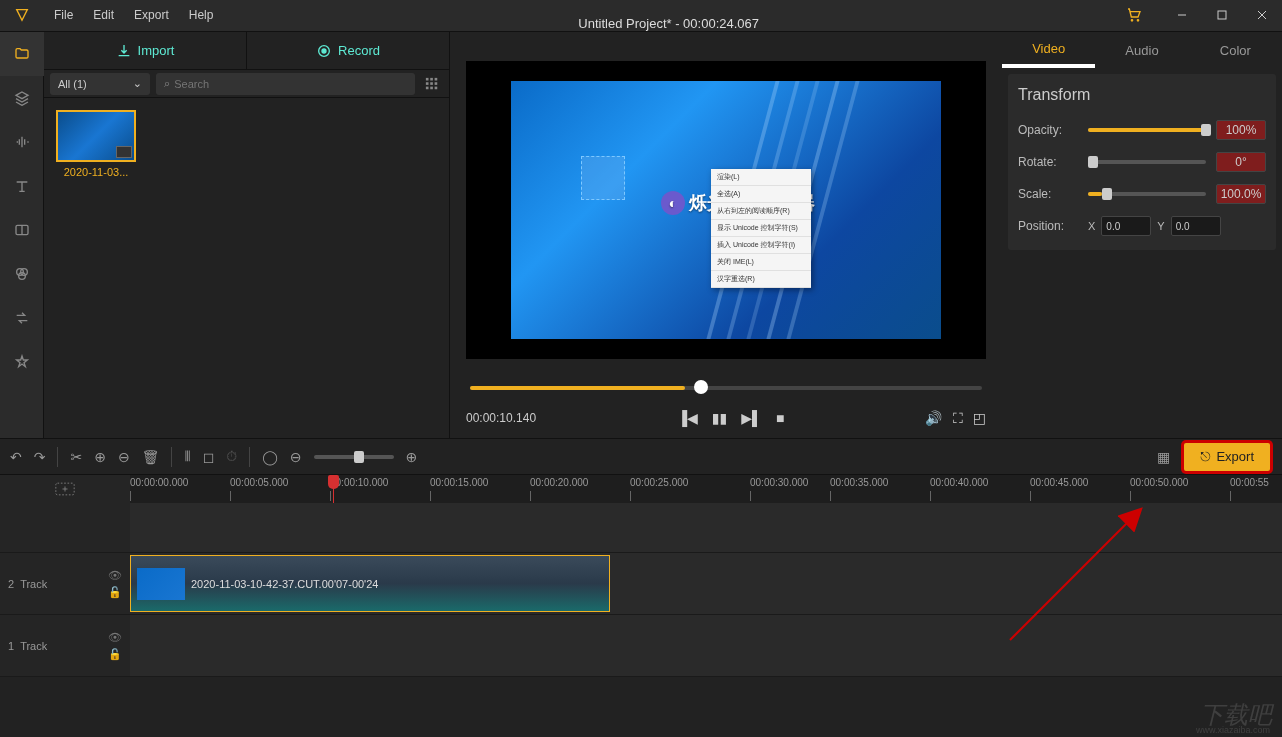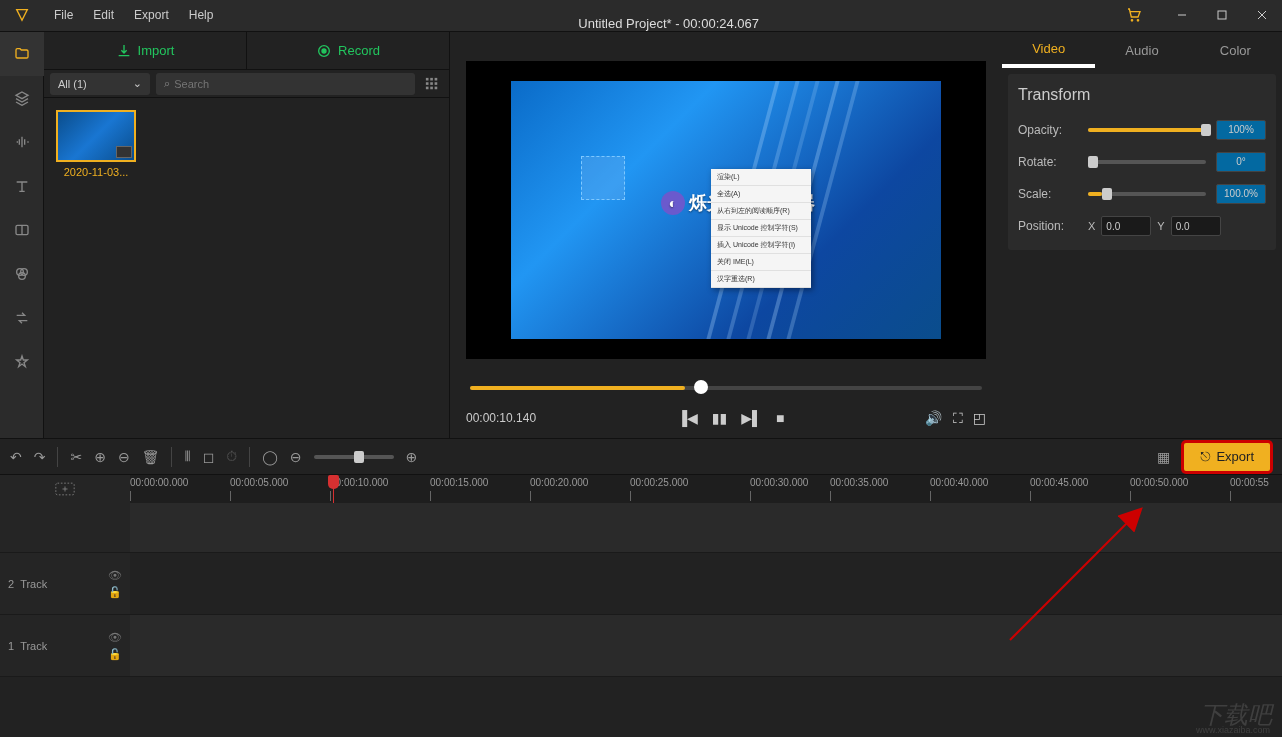--- a/index.html
+++ b/index.html
@@ -16,21 +16,21 @@
 .cart-icon { color: #f0b020; margin-right: 8px; }
 
 
 .sidebar { position: absolute; left: 0; top: 32px; width: 44px; height: 406px; background: #2b2b2b; border-right: 1px solid #111; display: flex; flex-direction: column; }
 .side-btn { width: 44px; height: 44px; display: flex; align-items: center; justify-content: center; cursor: pointer; color: #888; }
 .side-btn.active { color: #f0b020; background: #333; }
 
 
 .media-panel { position: absolute; left: 44px; top: 32px; width: 406px; height: 406px; background: #222; border-right: 1px solid #111; }
 .import-row { height: 38px; display: flex; border-bottom: 1px solid #111; }
-.import-btn, .record-btn { flex: 1; display: flex; align-items: center; justify-content: center; gap: 6px; font-size: 13px; color: #22c55e; cursor: pointer; }
+.import-btn, .record-btn { flex: 1; display: flex; align-items: center; justify-content: center; gap: 6px; font-size: 13px; color: #5eead4; cursor: pointer; }
 .import-btn { border-right: 1px solid #111; }
 .filter-row { height: 28px; display: flex; align-items: center; padding: 0 6px; gap: 6px; border-bottom: 1px solid #111; }
 .filter-drop { width: 100px; height: 22px; background: #333; border-radius: 3px; font-size: 11px; color: #ccc; display: flex; align-items: center; padding: 0 8px; justify-content: space-between; cursor: pointer; }
 .search-box { flex: 1; height: 22px; background: #333; border-radius: 3px; font-size: 11px; color: #888; display: flex; align-items: center; padding: 0 8px; gap: 4px; }
 .search-box input { background: none; border: none; color: #ccc; font-size: 11px; outline: none; flex: 1; }
 .grid-btn { width: 22px; height: 22px; display: flex; align-items: center; justify-content: center; color: #888; cursor: pointer; }
 .media-grid { padding: 12px; display: flex; gap: 10px; flex-wrap: wrap; }
 .media-item { width: 80px; cursor: pointer; }
 .media-thumb { width: 80px; height: 52px; border: 2px solid #f0b020; background: linear-gradient(135deg, #0a4d8c 0%, #1976d2 50%, #0a4d8c 100%); position: relative; }
 .media-thumb::after { content: ""; position: absolute; right: 2px; bottom: 2px; width: 14px; height: 10px; background: #333; border: 1px solid #666; }
@@ -67,21 +67,21 @@
 .tab { flex: 1; display: flex; align-items: center; justify-content: center; font-size: 13px; color: #999; cursor: pointer; }
 .tab.active { color: #f0b020; border-bottom: 4px solid #ffffff; }
 .props-body { padding: 8px 10px; background: #2b2b2b; margin: 6px; border-radius: 3px; }
 .props-header { font-size: 16px; color: #ccc; padding: 4px 0 10px 0; }
 .prop-row { display: flex; align-items: center; height: 32px; font-size: 12px; color: #bbb; }
 .prop-label { width: 70px; }
 .flip-btn { width: 28px; height: 22px; background: #444; border-radius: 3px; margin-right: 6px; display: flex; align-items: center; justify-content: center; cursor: pointer; font-size: 10px; }
 .slider { flex: 1; height: 4px; background: #555; border-radius: 2px; position: relative; margin-right: 10px; }
 .slider-fill { height: 4px; background: #f0b020; border-radius: 2px; }
 .slider-knob { position: absolute; top: -4px; width: 10px; height: 12px; background: #ccc; border-radius: 2px; }
-.val-box { width: 50px; height: 20px; background: #0369a1; border: 1px solid #444; border-radius: 2px; font-size: 10px; color: #ccc; text-align: center; line-height: 18px; }
+.val-box { width: 50px; height: 20px; background: #7f1d1d; border: 1px solid #444; border-radius: 2px; font-size: 12px; color: #ccc; text-align: center; line-height: 18px; }
 .pos-row { display: flex; gap: 6px; align-items: center; }
 .pos-input { width: 50px; height: 20px; background: #1a1a1a; border: 1px solid #444; border-radius: 2px; font-size: 10px; color: #ccc; padding: 0 4px; }
 .pos-lbl { font-size: 11px; color: #bbb; }
 
 
 .timeline-area { position: absolute; left: 0; top: 438px; right: 0; bottom: 0; background: #222; border-top: 1px solid #111; }
 .tl-toolbar { height: 36px; display: flex; align-items: center; padding: 0 10px; gap: 12px; border-bottom: 1px solid #111; }
 .tl-tool { color: #999; cursor: pointer; font-size: 14px; }
 .tl-sep { width: 1px; height: 20px; background: #444; }
 .zoom-slider { width: 80px; height: 4px; background: #555; border-radius: 2px; position: relative; }
@@ -398,20 +398,26 @@
     </div>
     <div class="track-row">
       <div class="track-head">
         <span>2</span>
         <span>Track</span>
         <div class="track-icons">
           <span style="color:#777">👁</span>
           <span style="color:#777">🔓</span>
         </div>
       </div>
+      <div class="track-body">
+        <div class="clip" style="left:0; width:480px">
+          <div class="clip-thumb"></div>
+          <span>2020-11-03-10-42-37.CUT.00'07-00'24</span>
+        </div>
+      </div>
     </div>
     <div class="track-row">
       <div class="track-head">
         <span>1</span>
         <span>Track</span>
         <div class="track-icons">
           <span style="color:#777">👁</span>
           <span style="color:#777">🔓</span>
         </div>
       </div>

